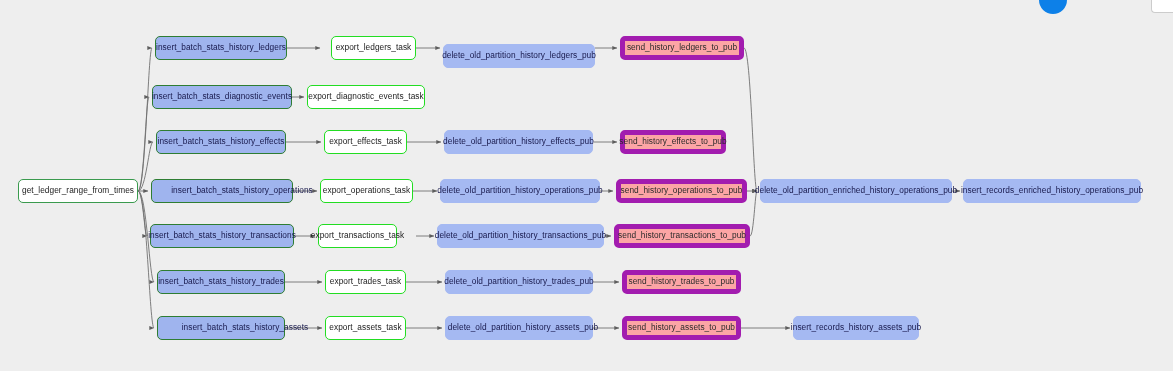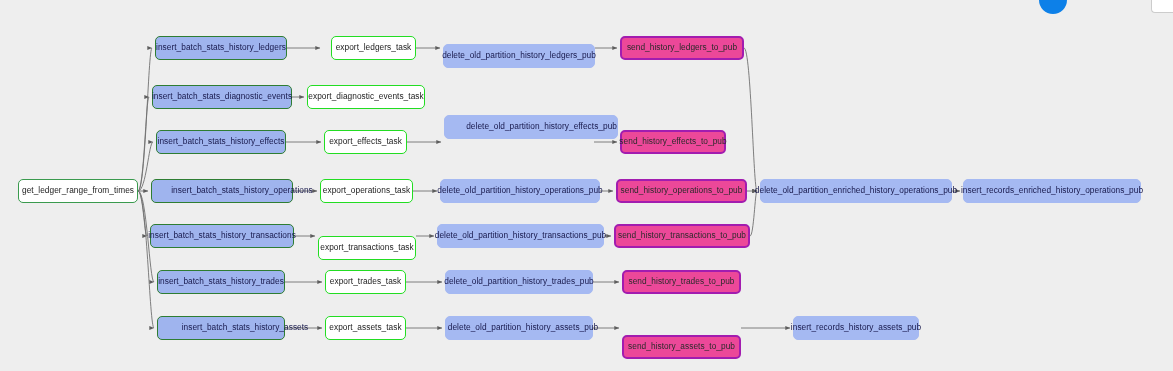--- a/index.html
+++ b/index.html
@@ -65,22 +65,22 @@
     color: #17184b;
   }
   
   .node.t-insert-records {
     background: #a5b9f2;
     border: 1px solid #a5b9f2;
     color: #17184b;
   }
   
   .node.t-send {
-    background: #ec4899;
-    border: 2px solid #a21caf;
+    background: #fca5a5;
+    border: 5px solid #a21caf;
     color: #2a2a2a;
   }
   #spinner-badge {
     position: absolute;
     border-radius: 50%;
     background: #0d80e8;
     border: 3px solid #0d80e8;
   }
   #corner-panel {
     position: absolute;
@@ -157,21 +157,21 @@
       </div>
       <div class="node t-export" style="left: 307px; top: 85px; width: 118px;">
         <span>export_diagnostic_events_task</span>
       </div>
       <div class="node t-insert-batch" style="left: 156px; top: 130px; width: 130px;">
         <span>insert_batch_stats_history_effects</span>
       </div>
       <div class="node t-export" style="left: 324px; top: 130px; width: 83px;">
         <span>export_effects_task</span>
       </div>
-      <div class="node t-delete" style="left: 444px; top: 115px; width: 174px; justify-content: flex-end;">
+      <div class="node t-delete" style="left: 444px; top: 130px; width: 149px;">
         <span>delete_old_partition_history_effects_pub</span>
       </div>
       <div class="node t-send" style="left: 620px; top: 130px; width: 106px;">
         <span>send_history_effects_to_pub</span>
       </div>
       <div class="node t-insert-batch" style="left: 151px; top: 179px; width: 142px; padding-left: 40px;">
         <span>insert_batch_stats_history_operations</span>
       </div>
       <div class="node t-export" style="left: 320px; top: 179px; width: 93px;">
         <span>export_operations_task</span>
@@ -184,21 +184,21 @@
       </div>
       <div class="node t-delete" style="left: 760px; top: 179px; width: 192px;">
         <span>delete_old_partition_enriched_history_operations_pub</span>
       </div>
       <div class="node t-insert-records" style="left: 963px; top: 179px; width: 178px;">
         <span>insert_records_enriched_history_operations_pub</span>
       </div>
       <div class="node t-insert-batch" style="left: 150px; top: 224px; width: 144px;">
         <span>insert_batch_stats_history_transactions</span>
       </div>
-      <div class="node t-export" style="left: 318px; top: 236px; width: 98px;">
+      <div class="node t-export" style="left: 318px; top: 224px; width: 79px;">
         <span>export_transactions_task</span>
       </div>
       <div class="node t-delete" style="left: 437px; top: 224px; width: 167px;">
         <span>delete_old_partition_history_transactions_pub</span>
       </div>
       <div class="node t-send" style="left: 614px; top: 224px; width: 136px;">
         <span>send_history_transactions_to_pub</span>
       </div>
       <div class="node t-insert-batch" style="left: 157px; top: 270px; width: 128px;">
         <span>insert_batch_stats_history_trades</span>
@@ -214,21 +214,21 @@
       </div>
       <div class="node t-insert-batch" style="left: 157px; top: 316px; width: 128px; padding-left: 48px;">
         <span>insert_batch_stats_history_assets</span>
       </div>
       <div class="node t-export" style="left: 325px; top: 316px; width: 81px;">
         <span>export_assets_task</span>
       </div>
       <div class="node t-delete" style="left: 445px; top: 316px; width: 148px; padding-left: 8px;">
         <span>delete_old_partition_history_assets_pub</span>
       </div>
-      <div class="node t-send" style="left: 622px; top: 316px; width: 119px; margin-top: 19px;">
+      <div class="node t-send" style="left: 622px; top: 316px; width: 119px;">
         <span>send_history_assets_to_pub</span>
       </div>
       <div class="node t-insert-records" style="left: 793px; top: 316px; width: 126px;">
         <span>insert_records_history_assets_pub</span>
       </div>
     </div>
 
   <div id="spinner-badge" style="left: 1039px; top: -14px; width: 22px; height: 22px;"></div>
   <div id="corner-panel" style="left: 1151px; top: -10px; width: 30px; height: 22px;"></div>
 

